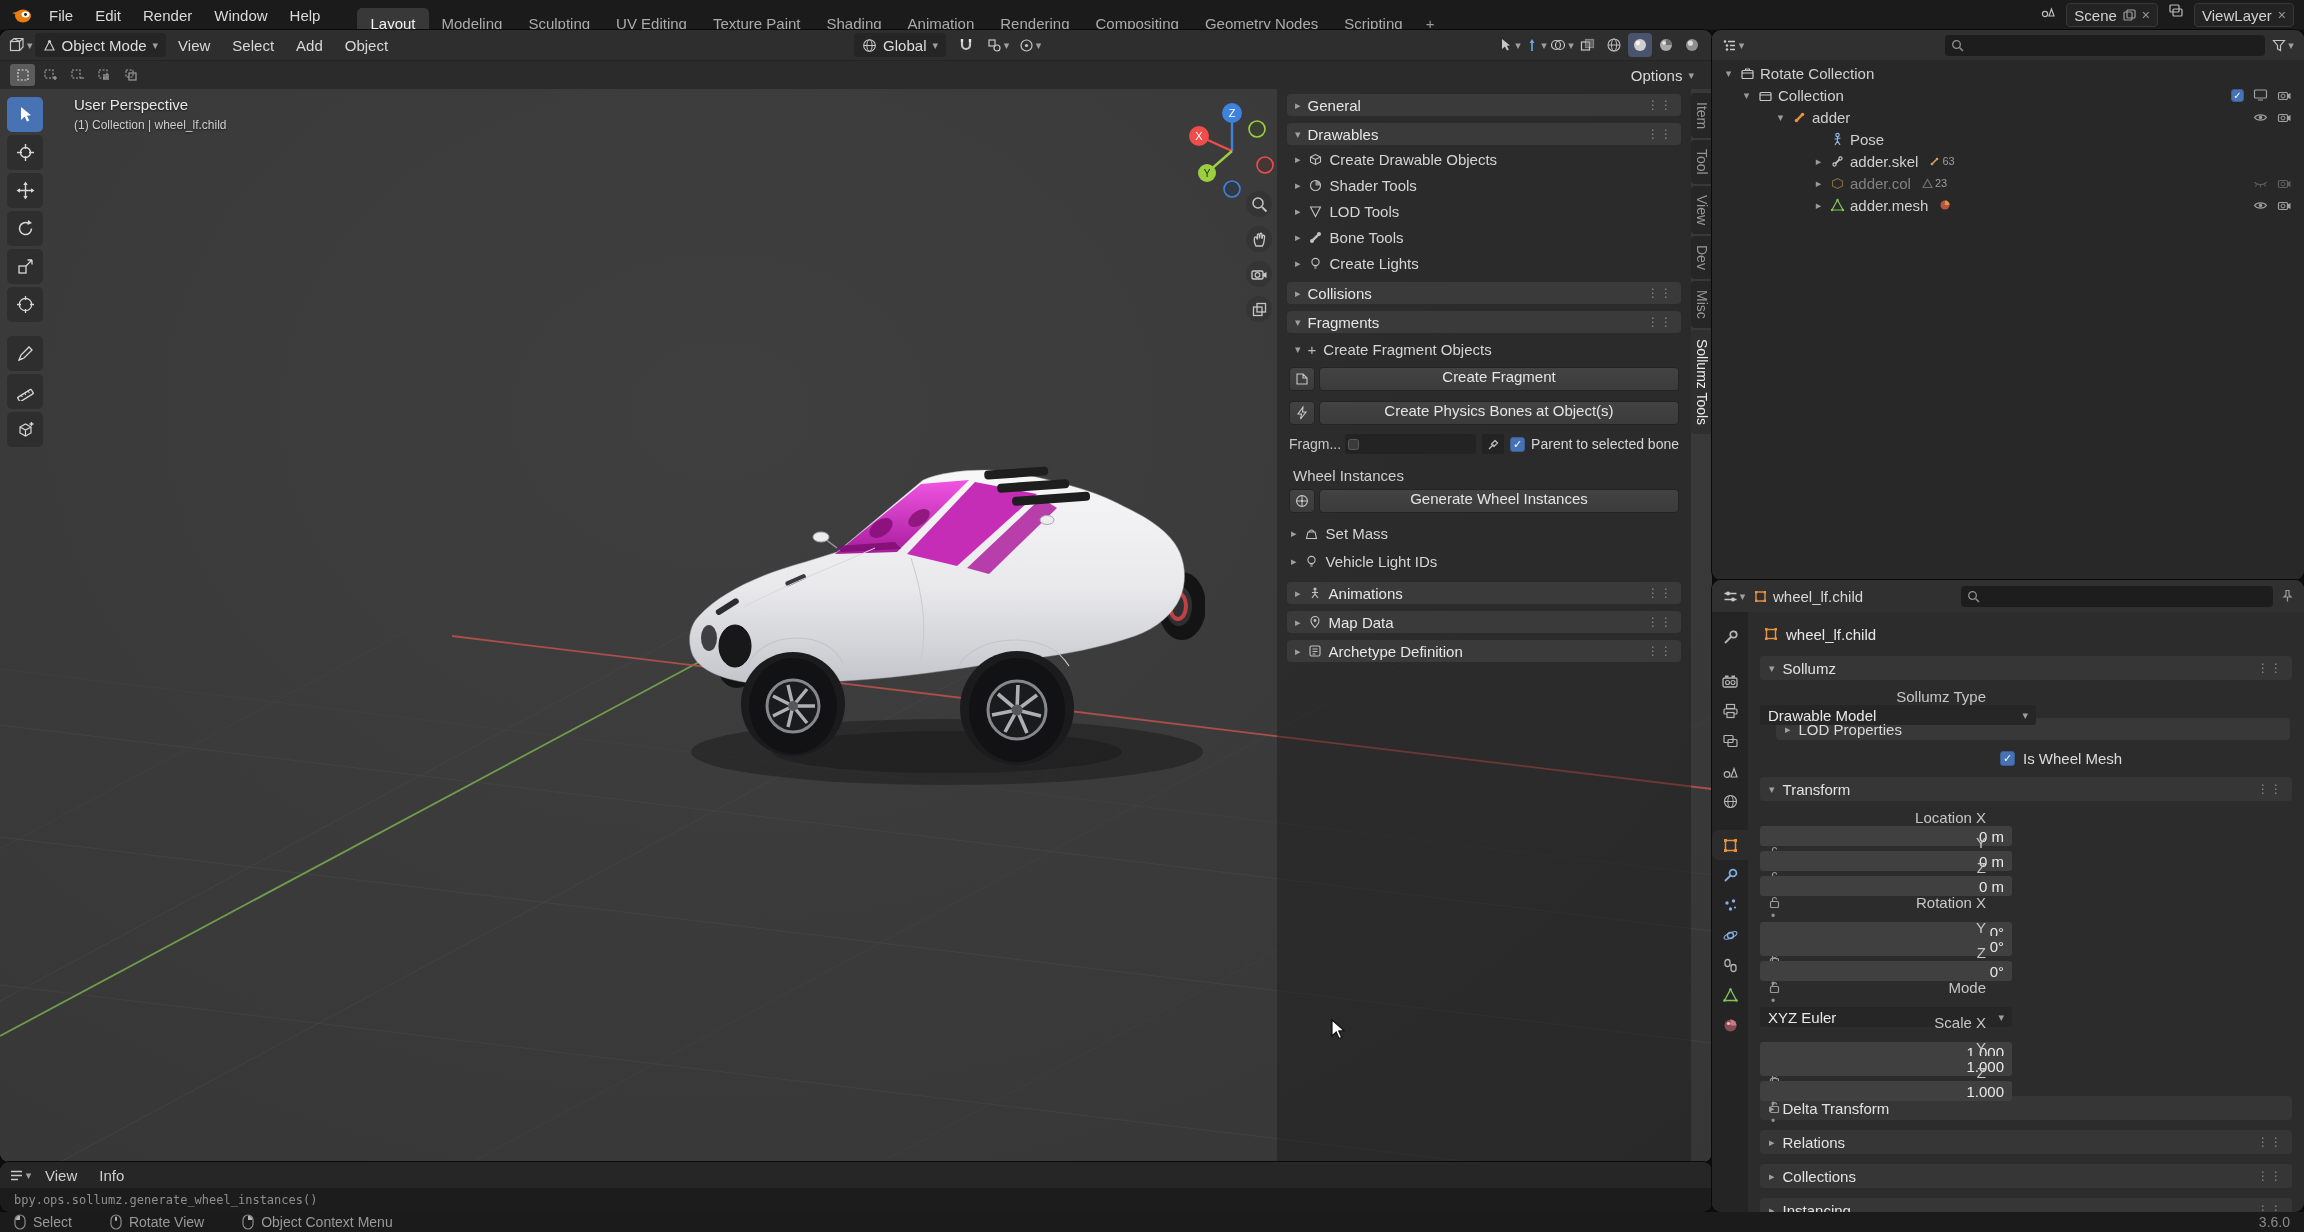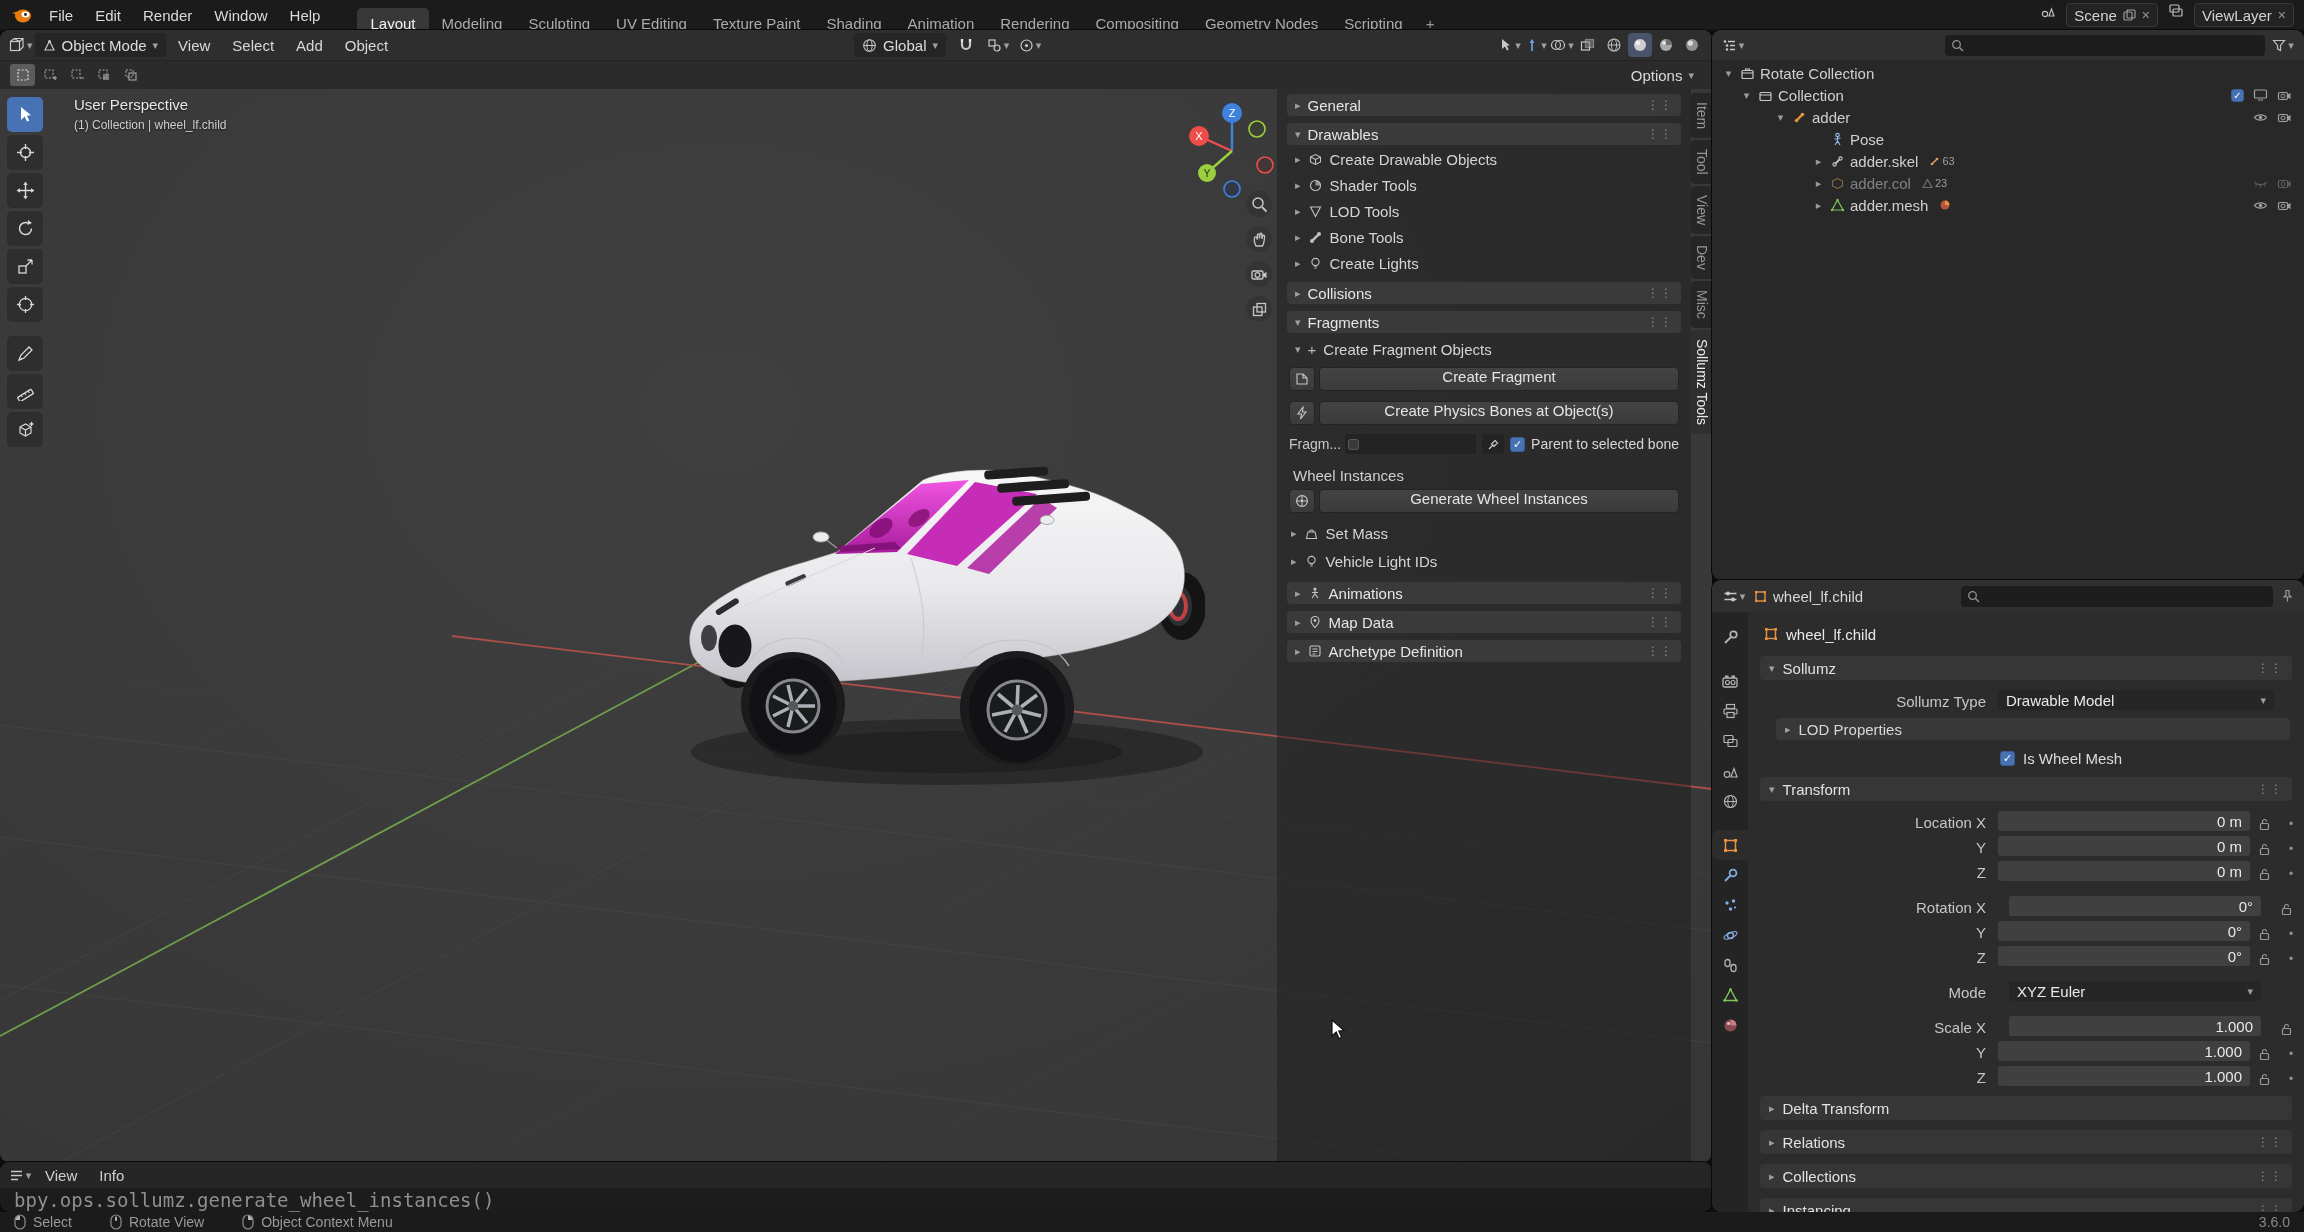--- a/index.html
+++ b/index.html
@@ -70,21 +70,21 @@
   .nptabs{position:absolute;right:0;top:4px;width:21px;display:flex;flex-direction:column;gap:2px;}
   .nptab{writing-mode:vertical-rl;padding:9px 2px;background:#222222cc;color:#969696;border-radius:4px 0 0 4px;font-size:14px;}
   .nptab.active{background:#2f2f2f;color:#ececec;}
 
   .mouse-cursor{position:absolute;left:1330px;top:930px;}
 
   
   #ed-info{left:0;top:1162px;width:1712px;height:50px;background:#1c1c1c;}
   .info-header{height:26px;background:#262626;display:flex;align-items:center;gap:4px;padding:0 8px;}
   .info-menu{padding:0 9px;color:#cfcfcf;}
-  .info-log{height:24px;display:flex;align-items:center;padding:0 14px;color:#8f8f8f;font-family:"DejaVu Sans Mono","Liberation Mono",monospace;font-size:19px;}
+  .info-log{height:24px;display:flex;align-items:center;padding:0 14px;color:#8f8f8f;font-family:"DejaVu Sans Mono","Liberation Mono",monospace;font-size:12px;}
 
   
   #ed-outliner{left:1712px;top:30px;width:592px;height:550px;background:#282828;}
   .ol-header{height:30px;background:#303030;display:flex;align-items:center;padding:0 9px;gap:6px;}
   .ol-search{margin-left:auto;width:308px;height:21px;background:#1d1d1d;border-radius:4px;display:flex;align-items:center;padding:0 6px;gap:5px;}
   .ol-body{padding-top:2px;}
   .ol-row{position:relative;height:22px;display:flex;align-items:center;gap:5px;color:#d0d0d0;}
   .ol-row .disc{width:13px;text-align:center;color:#9a9a9a;font-size:11px;}
   .ol-row.dim{color:#828282;}
   .ol-badge{display:flex;align-items:center;gap:2px;margin-left:6px;color:#9c9c9c;font-size:11px;}
@@ -97,21 +97,21 @@
   .crumb{display:flex;align-items:center;gap:6px;color:#d8d8d8;}
   .pr-search{margin-left:auto;width:300px;height:21px;background:#1d1d1d;border-radius:4px;display:flex;align-items:center;padding:0 6px;gap:5px;}
   .pr-tabs{position:absolute;left:0;top:32px;bottom:0;width:36px;background:#242424;display:flex;flex-direction:column;align-items:center;padding-top:10px;box-sizing:border-box;}
   .ptab{width:36px;height:30px;display:flex;align-items:center;justify-content:center;}
   .ptab.active{background:#2c2c2c;border-radius:7px 0 0 7px;}
   .ptab.grp{margin-top:14px;}
   .pr-body{position:absolute;left:36px;top:32px;right:0;bottom:0;padding:8px 12px 0 12px;overflow:hidden;}
   .name-row{display:flex;align-items:center;gap:8px;height:24px;margin:2px 0 10px 4px;color:#e8e8e8;}
   .pp-h{height:24px;background:#363636;border-radius:4px;display:flex;align-items:center;gap:8px;padding:0 9px;color:#e2e2e2;margin:10px 0 8px 0;}
   .pp-sub{height:22px;background:#383838;border-radius:4px;display:flex;align-items:center;gap:8px;padding:0 9px;color:#d8d8d8;margin:8px 2px 8px 16px;}
-  .prow{display:flex;align-items:flex-end;height:22px;margin-bottom:3px;}
+  .prow{display:flex;align-items:flex-start;height:22px;margin-bottom:3px;flex-direction:column;}
   .plabel{width:226px;text-align:right;padding-right:12px;color:#c6c6c6;flex:none;}
   .pfield{width:252px;height:20px;background:#404040;border-radius:3px;display:flex;align-items:center;justify-content:flex-end;padding:0 8px;color:#e9e9e9;box-sizing:border-box;flex:none;}
   .pfield.dd2{justify-content:space-between;background:#262626;}
   .pfield.wide{width:276px;}
   .plock{width:28px;display:flex;justify-content:center;flex:none;}
   .pdot{width:26px;text-align:center;color:#8f8f8f;font-size:12px;flex:none;}
   .mt{margin-top:13px;gap:11px;}
   .cbrow{display:flex;align-items:center;gap:8px;margin:10px 0 4px 240px;color:#dcdcdc;}
 
   

